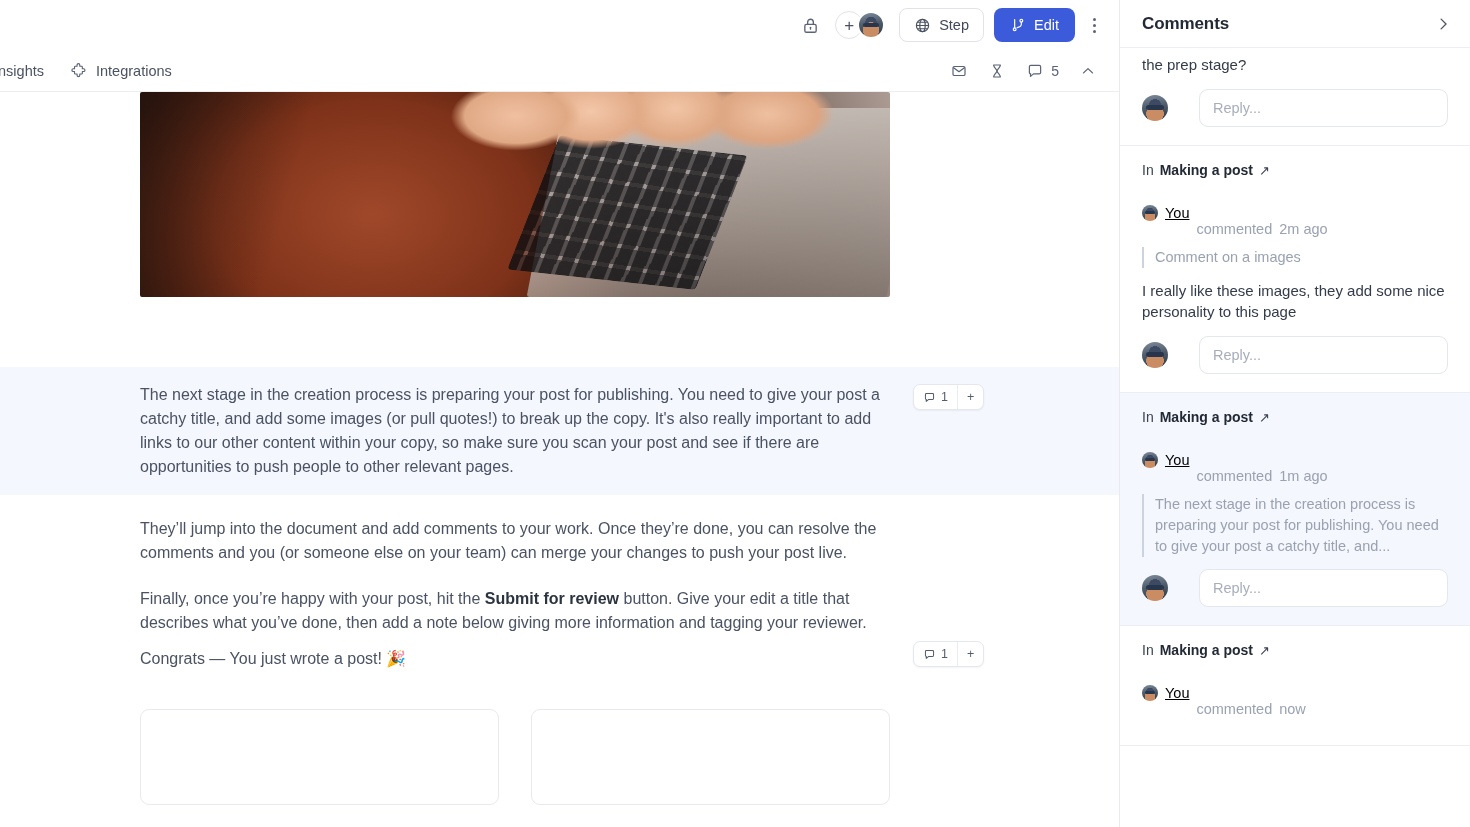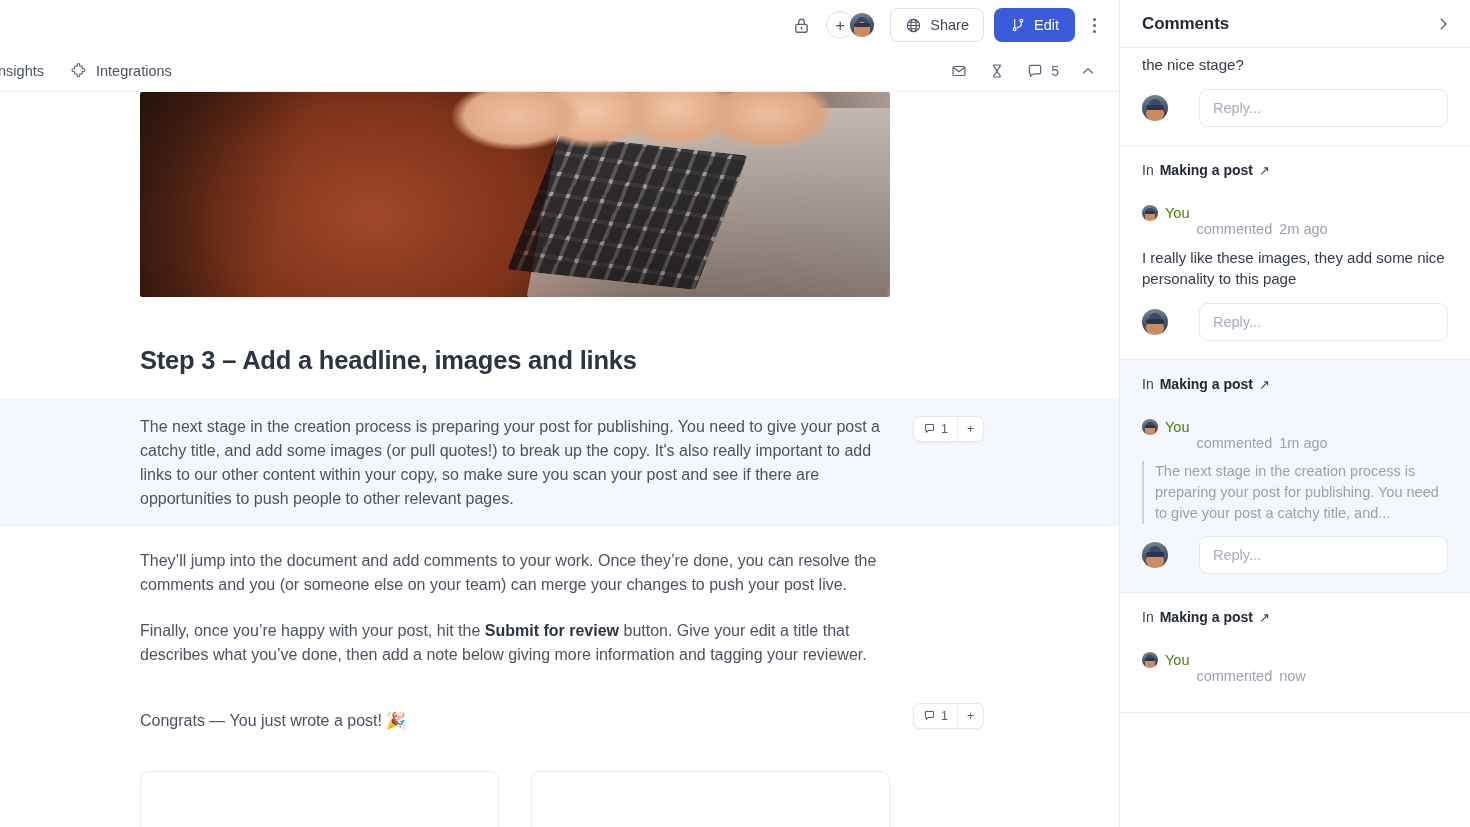--- a/index.html
+++ b/index.html
@@ -210,21 +210,21 @@
     font-size: 14px; color: #3a4150; margin-bottom: 11px;
   }
   .cmt-loc .in { color:#3a4150; }
   .cmt-loc .title { font-weight: 700; color:#232a36; cursor:pointer; }
   .cmt-loc .arrow { color:#3a4150; font-size: 13px; }
 
   .cmt-meta {
     display:flex; align-items:center; gap:7px;
     font-size: 14.5px; margin-bottom: 10px;
   }
-  .cmt-meta .who { color:#4d7c0f; }
+  .cmt-meta .who { color:#000000;text-decoration:underline; }
   .cmt-meta .when { color:#9aa1b1;margin-top:32px; }
 
   .cmt-quote {
     border-left: 2px solid #ccd3e0;
     padding-left: 11px; margin-bottom: 12px;
     font-size: 14.5px; line-height: 21px; color: #9aa1b1;
   }
   .cmt-text {
     font-size: 15px; line-height: 21px; color: #343b4a; margin-bottom: 14px;
   }
@@ -272,21 +272,21 @@
       </div>
 
       <div class="share-btn">
         <span>
           <svg width="17" height="17" viewBox="0 0 24 24" fill="none" stroke="#4a5162" stroke-width="1.7">
             <circle cx="12" cy="12" r="8.6"></circle>
             <ellipse cx="12" cy="12" rx="3.8" ry="8.6"></ellipse>
             <path d="M3.6 12h16.8M5 7.4h14M5 16.6h14"></path>
           </svg>
         </span>
-        <span>Share</span>
+        <span>Step</span>
       </div>
 
       <div class="edit-btn">
         <span>
           <svg width="16" height="16" viewBox="0 0 24 24" fill="none" stroke="#ffffff" stroke-width="1.8" stroke-linecap="round">
             <circle cx="7" cy="18.5" r="2.1"></circle>
             <circle cx="17" cy="5.5" r="2.1"></circle>
             <path d="M17 7.6v3.2c0 3.1-3.2 4.4-6.2 5.1"></path>
             <path d="M7 16.4V4"></path>
           </svg>
@@ -349,23 +349,20 @@
     <div class="doc-scroll">
 
       <div class="doc-hero">
         <div class="screen"></div>
         <div class="kbd"></div>
         <div class="hands"></div>
       </div>
 
       <div class="doc-body">
 
-        <div class="doc-col">
-          <h2 class="doc-h">Step 3 – Add a headline, images and links</h2>
-        </div>
 
         <div class="doc-col" style="margin-top:22px;">
           <div class="hl-block">
             <p class="para">The next stage in the creation process is preparing your post for publishing. You need to give your post a catchy title, and add some images (or pull quotes!) to break up the copy. It's also really important to add links to our other content within your copy, so make sure you scan your post and see if there are opportunities to push people to other relevant pages.</p>
             <div class="cmt-pill" style="left: 913px; top: 17px;">
               <div class="seg">
                 <span>
                   <svg width="13" height="13" viewBox="0 0 24 24" fill="none" stroke="#555d6d" stroke-width="1.9" stroke-linejoin="round">
                     <path d="M4.5 6.4c0-1 .8-1.8 1.8-1.8h11.4c1 0 1.8.8 1.8 1.8v7.6c0 1-.8 1.8-1.8 1.8H10l-4 3.4v-3.4H6.3c-1 0-1.8-.8-1.8-1.8z"></path>
                   </svg>
@@ -383,21 +380,21 @@
         <div class="doc-col" style="margin-top:22px;">
           <p class="para">They’ll jump into the document and add comments to your work. Once they’re done, you can resolve the comments and you (or someone else on your team) can merge your changes to push your post live.</p>
         </div>
 
         <div class="doc-col" style="margin-top:22px;">
           <p class="para">
             <span>Finally, once you’re happy with your post, hit the </span><b>Submit for review</b><span> button. Give your edit a title that describes what you’ve done, then add a note below giving more information and tagging your reviewer.</span>
           </p>
         </div>
 
-        <div class="doc-col" style="margin-top:42px; position:relative;">
+        <div class="doc-col" style="margin-top:12px; position:relative;">
           <p class="para">Congrats — You just wrote a post! 🎉</p>
           <div class="cmt-pill" style="left: 773px; top: -6px;">
             <div class="seg">
               <span>
                 <svg width="13" height="13" viewBox="0 0 24 24" fill="none" stroke="#555d6d" stroke-width="1.9" stroke-linejoin="round">
                   <path d="M4.5 6.4c0-1 .8-1.8 1.8-1.8h11.4c1 0 1.8.8 1.8 1.8v7.6c0 1-.8 1.8-1.8 1.8H10l-4 3.4v-3.4H6.3c-1 0-1.8-.8-1.8-1.8z"></path>
                 </svg>
               </span>
               <span>1</span>
             </div>
@@ -429,39 +426,40 @@
       <div class="collapse">
         <svg width="18" height="18" viewBox="0 0 24 24" fill="none" stroke="#4e5668" stroke-width="1.8" stroke-linecap="round" stroke-linejoin="round">
           <path d="M9.5 5.5 16 12l-6.5 6.5"></path>
         </svg>
       </div>
     </div>
 
     <div class="cmt-list">
 
       <div class="cmt-card partial">
-        <div class="cmt-partial-text">the nice stage?</div>
+        <div class="cmt-partial-text">the prep stage?</div>
         <div class="reply-row">
           <div class="avatar a26"></div>
           <input class="reply-input" placeholder="Reply..." style="">
         </div>
       </div>
 
       <div class="cmt-card">
         <div class="cmt-loc">
           <span class="in">In</span>
           <span class="title">Making a post</span>
           <span class="arrow">↗</span>
         </div>
         <div class="cmt-meta">
           <div class="avatar a16"></div>
           <span class="who">You</span>
           <span class="when">commented</span>
           <span class="when">2m ago</span>
         </div>
+        <div class="cmt-quote">Comment on a images</div>
         <div class="cmt-text">I really like these images, they add some nice personality to this page</div>
         <div class="reply-row">
           <div class="avatar a26"></div>
           <input class="reply-input" placeholder="Reply..." style="">
         </div>
       </div>
 
       <div class="cmt-card selected">
         <div class="cmt-loc">
           <span class="in">In</span>

